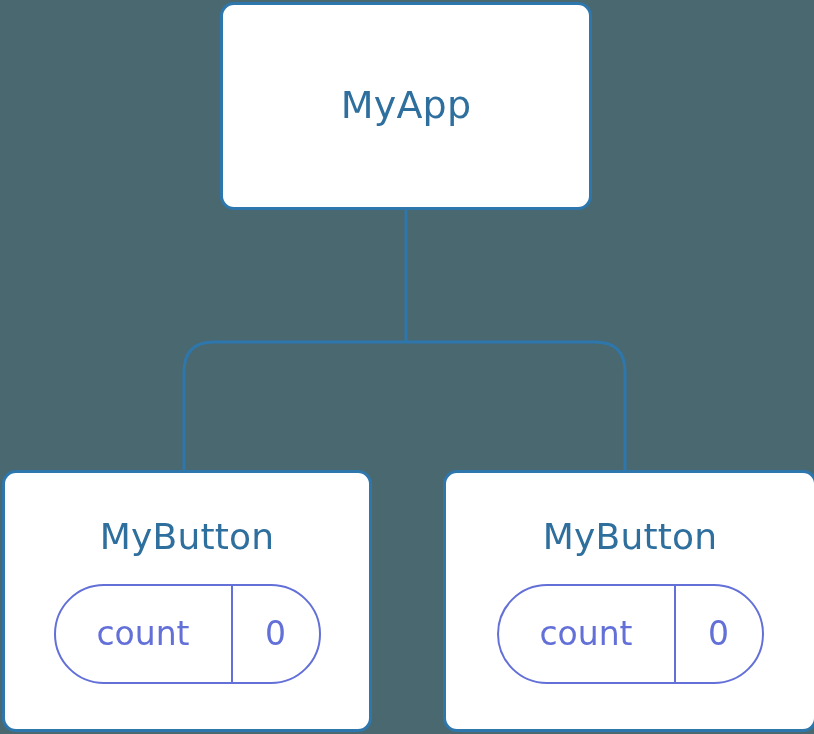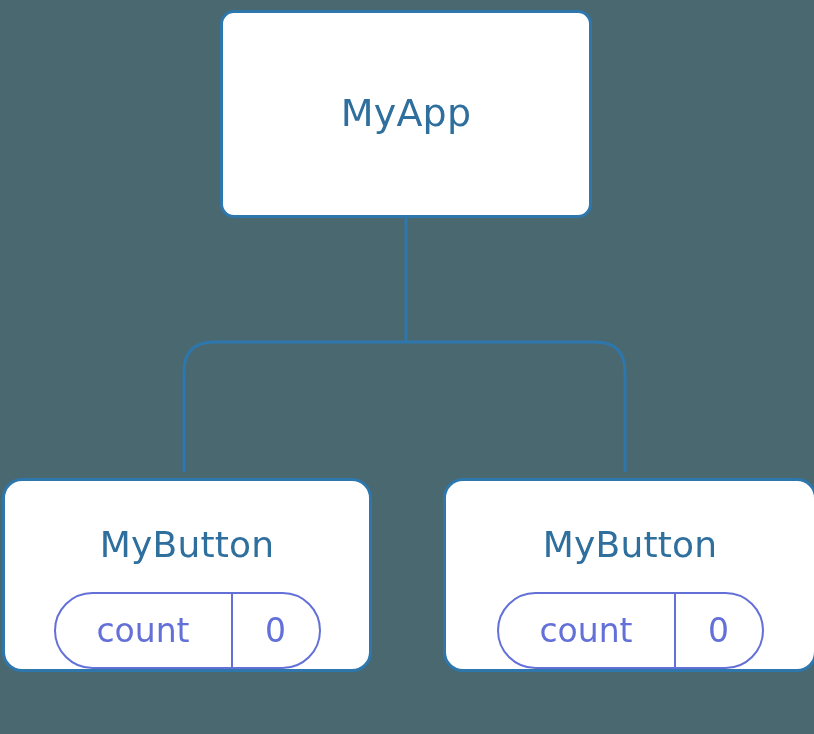--- a/index.html
+++ b/index.html
@@ -36,21 +36,20 @@
   .node {
     position: absolute;
     box-sizing: border-box;
     background: #ffffff;
     border: 3px solid #2e77ad;
     border-radius: 14px;
     display: flex;
     flex-direction: column;
     align-items: center;
     justify-content: center;
-    margin-top: 8px;
   }
 
   .node-title {
     color: #2e6f9e;
     font-size: 37px;
     font-weight: 400;
     letter-spacing: 0.2px;
     line-height: 1.1;
     white-space: nowrap;
   }
@@ -62,24 +61,23 @@
     width: 372px;
     height: 208px;
   }
   #node-root .node-title {
     font-size: 38px;
   }
 
   
   .node-child {
     top: 470px;
-    height: 194px;
+    height: 262px;
     padding-top: 44px;
     justify-content: flex-start;
-    border-radius: 20px;
   }
   #node-child-0 {
     left: 2px;
     width: 370px;
   }
   #node-child-1 {
     left: 443px;
     width: 374px;
   }
   .node-child .node-title {

